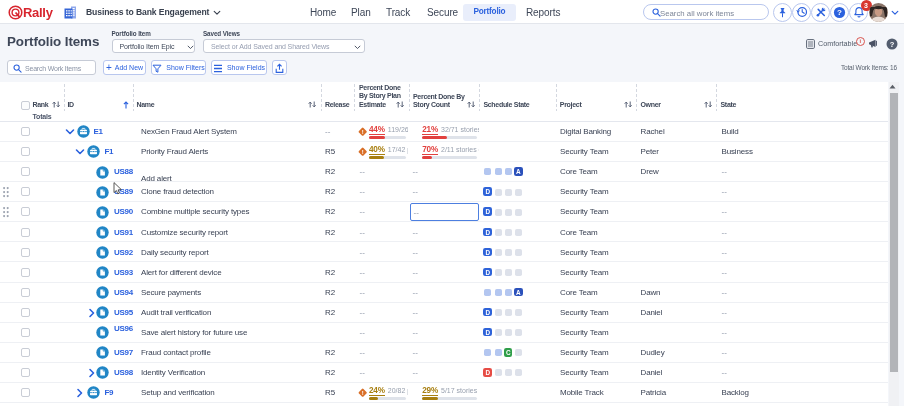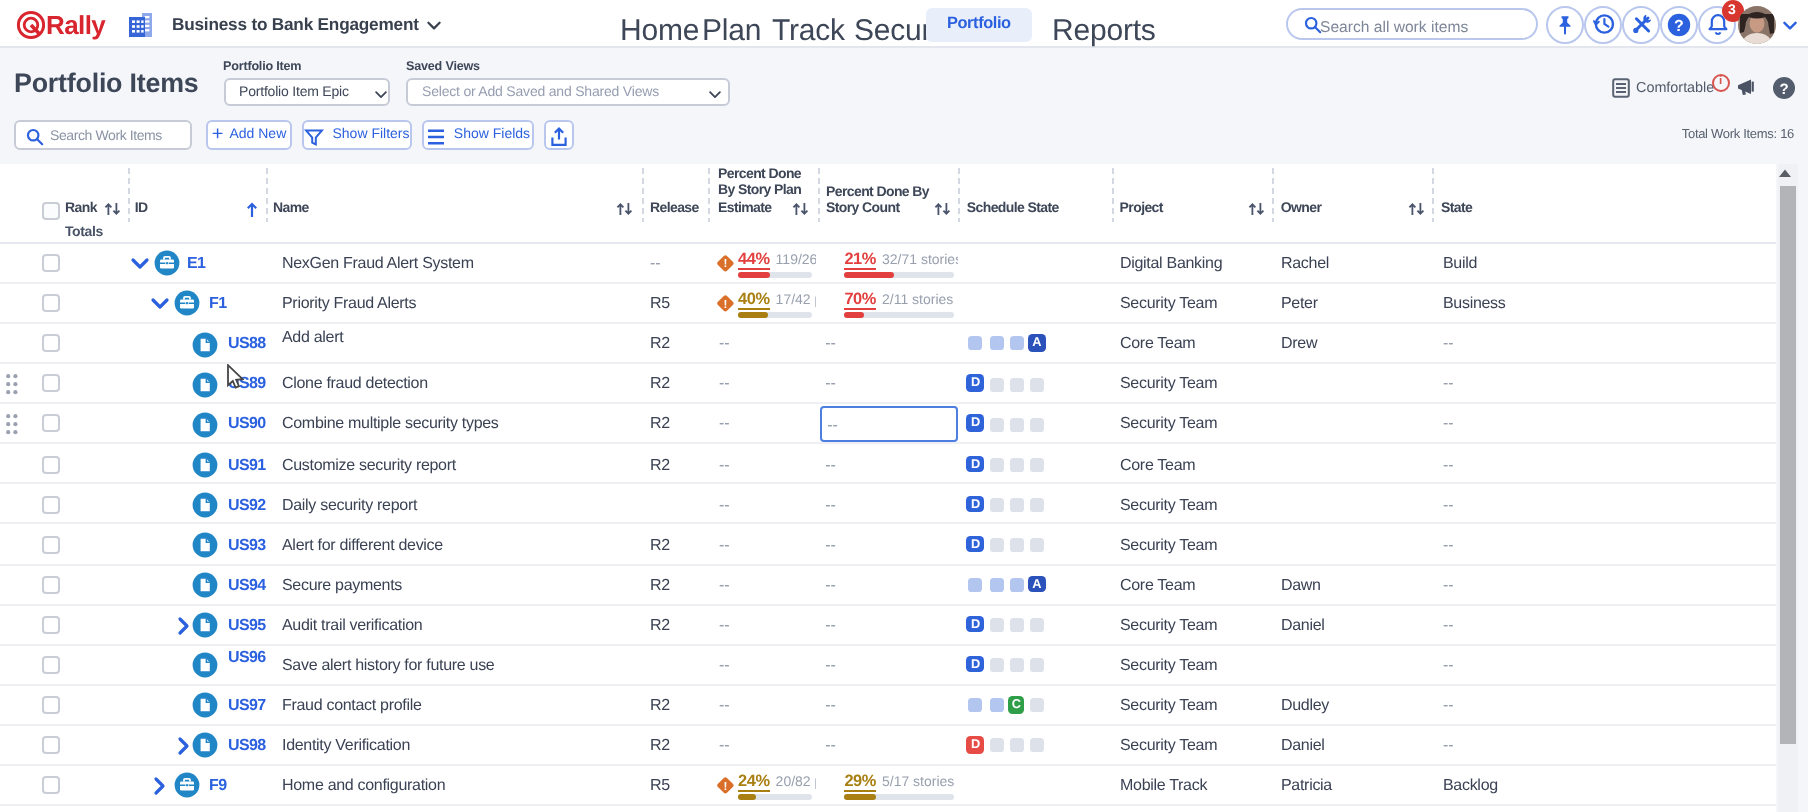--- a/index.html
+++ b/index.html
@@ -1,19 +1,19 @@
 <!DOCTYPE html>
 <html><head><meta charset="utf-8">
 <style>
 * { margin:0; padding:0; }
 svg { display:block; }
 html,body { width:904px; height:406px; overflow:hidden; background:#f4f6fa;
   font-family:"Liberation Sans", sans-serif; -webkit-font-smoothing:antialiased; }
 .abs { position:absolute; }
-.navl { top:7.2px; font-size:15px; letter-spacing:-0.1px; color:#3e4758; }
+.navl { top:7.2px; font-size:10px; letter-spacing:-0.1px; color:#3e4758; }
 .cbtn { width:19px; height:19px; border:1px solid #b9c7ee; border-radius:50%; background:#fff;
   box-sizing:border-box; display:flex; align-items:center; justify-content:center; }
 .lbl { font-size:6.3px; font-weight:bold; color:#3e4758; letter-spacing:-0.1px; }
 .sel { height:14.6px; background:#fff; border:1px solid #c6cbd6; border-radius:3px; box-sizing:border-box; }
 .btn { height:15px; background:#fff; border:1px solid #b9c7ee; border-radius:3px; box-sizing:border-box;
   color:#2b61de; font-size:7px; white-space:nowrap; overflow:hidden; display:flex; align-items:center; justify-content:center; }
 .hc { font-size:7px; font-weight:bold; color:#3e4758; letter-spacing:-0.3px; white-space:nowrap; }
 .vdash { width:0; border-left:1px dashed #d4d8e0; }
 .cb { position:absolute; width:9px; height:9px; border:1px solid #c9cdd6; border-radius:2px;
   background:#fff; box-sizing:border-box; }
@@ -323,21 +323,21 @@
     <span class="abs t" style="left:721.5px;top:5.2px">Business</span>
   </div>
 <div class="row" style="top:162.14px">
     <span class="cb" style="left:21px;top:5.2px"></span>
     <svg class="abs" style="left:96.3px;top:3.4px" width="13" height="13" viewBox="0 0 13 13">
       <circle cx="6.5" cy="6.5" r="6.2" fill="#2186c6"></circle>
       <path d="M4.3 3.4 h2.9 l1.7 1.7 v4.5 h-4.6 z" fill="#fff"></path>
       <path d="M7.2 3.4 v1.7 h1.7" fill="none" stroke="#2186c6" stroke-width="0.75"></path>
     </svg>
     <span class="abs idlink" style="left:114.0px;top:5.2px">US88</span>
-    <span class="abs t" style="left:141px;top:2px">Add alert</span>
+    <span class="abs t" style="left:141px;top:12px">Add alert</span>
     <span class="abs t" style="left:325px;top:5.2px">R2</span>
     <span class="abs dash" style="left:359.5px;top:5.2px">--</span>
     <span class="abs dash" style="left:412.6px;top:5.2px">--</span>
     <div class="abs" style="left:479.4px;top:0;width:76px;height:20px">
       <div class="abs" style="left:5.0px;top:6.3px;width:7px;height:7px;background:#b3c6f0;border-radius:1.8px"></div>
       <div class="abs" style="left:15.2px;top:6.3px;width:7px;height:7px;background:#b3c6f0;border-radius:1.8px"></div>
       <div class="abs" style="left:25.4px;top:6.3px;width:7px;height:7px;background:#b3c6f0;border-radius:1.8px"></div>
       <div class="abs" style="left:34.7px;top:5.2px;width:8.6px;height:8.6px;background:#2b51bb;border-radius:2.2px;color:#fff;font-size:6.4px;font-weight:bold;text-align:center;line-height:9px">A</div>
     </div>
     <span class="abs t" style="left:560px;top:5.2px">Core Team</span>
@@ -592,21 +592,21 @@
       </svg>
     </span>
     <svg class="abs" style="left:87.1px;top:3.4px" width="13" height="13" viewBox="0 0 13 13">
       <circle cx="6.5" cy="6.5" r="6.2" fill="#2186c6"></circle>
       <rect x="3" y="4.7" width="7" height="4.6" rx="0.7" fill="#fff"></rect>
       <path d="M5 4.7 V3.9 a0.5 0.5 0 0 1 .5-.5 h2 a0.5 0.5 0 0 1 .5.5 V4.7" fill="none" stroke="#fff" stroke-width="0.9"></path>
       <path d="M3 6.6 h2.6 m1.8 0 H10" stroke="#2186c6" stroke-width="0.8"></path>
       <rect x="5.9" y="6.1" width="1.2" height="1" fill="#2186c6"></rect>
     </svg>
     <span class="abs idlink" style="left:104.5px;top:5.2px">F9</span>
-    <span class="abs t" style="left:141px;top:5.2px">Home and configuration</span>
+    <span class="abs t" style="left:141px;top:5.2px">Setup and verification</span>
     <span class="abs t" style="left:325px;top:5.2px">R5</span>
     <div class="abs clip" style="left:354.5px;top:0;width:53.5px;height:20px">
       <svg class="abs" style="left:3.4px;top:4.9px" width="9.4" height="9.4" viewBox="0 0 10 10">
         <rect x="1.6" y="1.6" width="6.8" height="6.8" rx="1.2" transform="rotate(45 5 5)" fill="#d96f28"></rect>
         <text x="5" y="7.2" font-size="6.2" font-weight="bold" fill="#fff" text-anchor="middle" font-family="Liberation Sans">!</text>
       </svg>
       <div class="abs nowrap" style="left:14.5px;top:2.9px;font-size:8.2px;line-height:10.2px"><span style="font-weight:bold;color:#a87f10;letter-spacing:-0.2px;border-bottom:1px solid #a87f10">24%</span><span style="font-size:7px;color:#98a0ae;margin-left:3px">20/82 points</span></div>
       <div class="abs" style="left:14.5px;top:13.6px;width:36.8px;height:3.4px;background:#dfe3ea;border-radius:1.7px">
         <div style="width:8.8px;height:3.4px;background:#a87f10;border-radius:1.7px"></div>
       </div>

